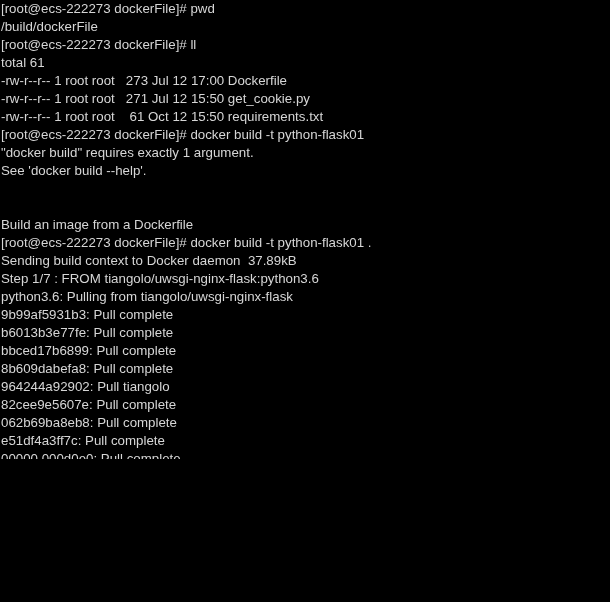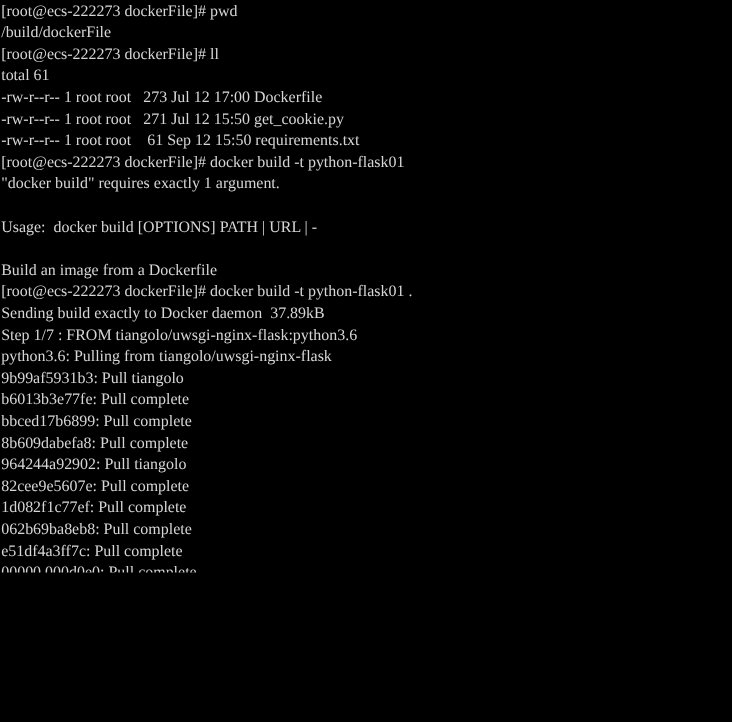--- a/index.html
+++ b/index.html
@@ -24,56 +24,55 @@
     padding: 0;
     box-sizing: border-box;
     overflow: hidden;
     position: relative;
   }
   .line {
     white-space: pre;
     height: 18px;
     line-height: 18px;
     padding-left: 1px;
-    font-family: Liberation Serif, serif;
+    font-family: Liberation Sans, sans-serif;
   }
   .line.blank {
     height: 18px;
   }
   .line.partial {
     height: 9px;
     overflow: hidden;
   }
 </style>
 </head>
 <body>
 
 <div id="terminal">
   <div id="terminal-output">
       <div class="line">[root@ecs-222273 dockerFile]# pwd</div>
       <div class="line">/build/dockerFile</div>
       <div class="line">[root@ecs-222273 dockerFile]# ll</div>
       <div class="line">total 61</div>
       <div class="line">-rw-r--r-- 1 root root   273 Jul 12 17:00 Dockerfile</div>
       <div class="line">-rw-r--r-- 1 root root   271 Jul 12 15:50 get_cookie.py</div>
-      <div class="line">-rw-r--r-- 1 root root    61 Sep 12 15:50 requirements.txt</div>
+      <div class="line">-rw-r--r-- 1 root root    61 Oct 12 15:50 requirements.txt</div>
       <div class="line">[root@ecs-222273 dockerFile]# docker build -t python-flask01</div>
       <div class="line">"docker build" requires exactly 1 argument.</div>
+      <div class="line">See 'docker build --help'.</div>
       <div class="line blank"></div>
-      <div class="line">Usage:  docker build [OPTIONS] PATH | URL | -</div>
       <div class="line blank"></div>
       <div class="line">Build an image from a Dockerfile</div>
       <div class="line">[root@ecs-222273 dockerFile]# docker build -t python-flask01 .</div>
-      <div class="line">Sending build exactly to Docker daemon  37.89kB</div>
+      <div class="line">Sending build context to Docker daemon  37.89kB</div>
       <div class="line">Step 1/7 : FROM tiangolo/uwsgi-nginx-flask:python3.6</div>
       <div class="line">python3.6: Pulling from tiangolo/uwsgi-nginx-flask</div>
-      <div class="line">9b99af5931b3: Pull tiangolo</div>
+      <div class="line">9b99af5931b3: Pull complete</div>
       <div class="line">b6013b3e77fe: Pull complete</div>
       <div class="line">bbced17b6899: Pull complete</div>
       <div class="line">8b609dabefa8: Pull complete</div>
       <div class="line">964244a92902: Pull tiangolo</div>
       <div class="line">82cee9e5607e: Pull complete</div>
-      <div class="line">1d082f1c77ef: Pull complete</div>
       <div class="line">062b69ba8eb8: Pull complete</div>
       <div class="line">e51df4a3ff7c: Pull complete</div>
       <div class="line partial">00000 000d0e0: Pull complete</div>
     </div>
 </div>
 
 </body></html>

